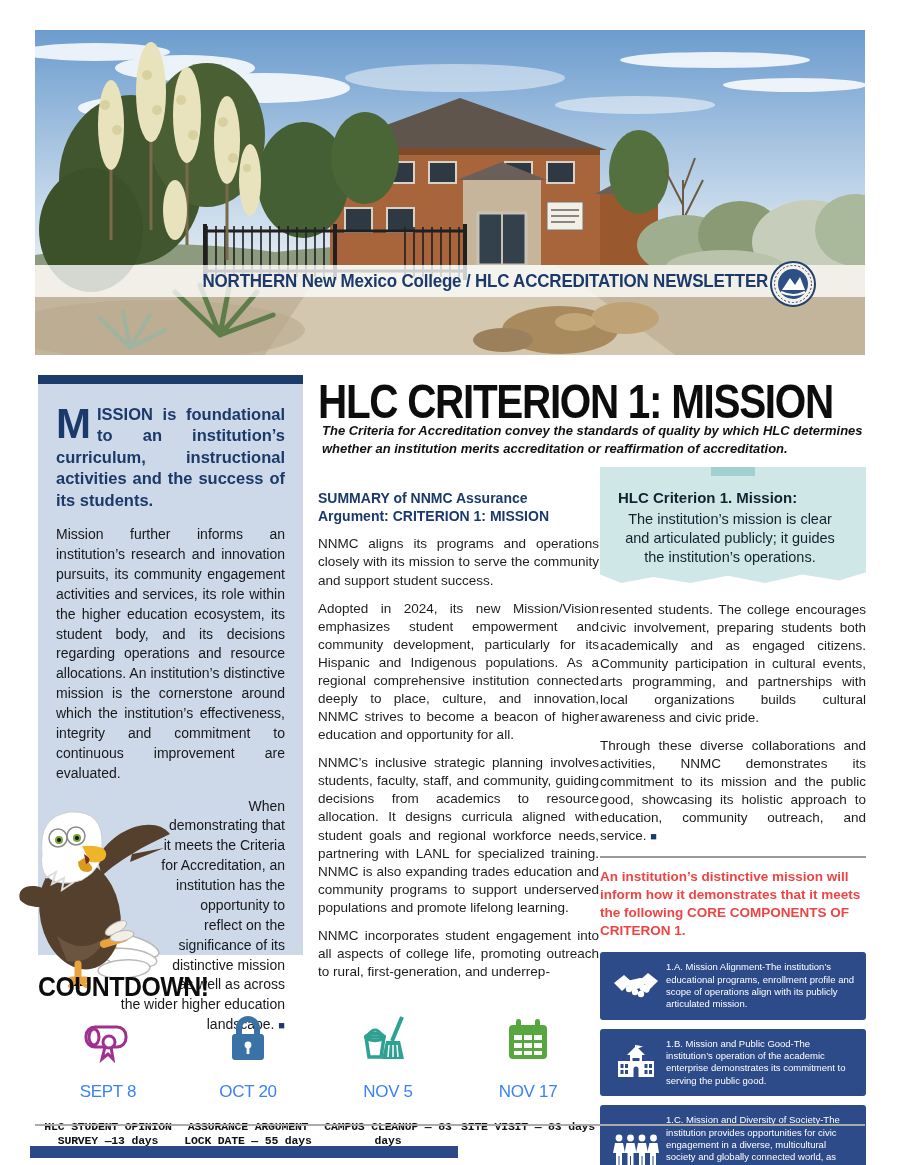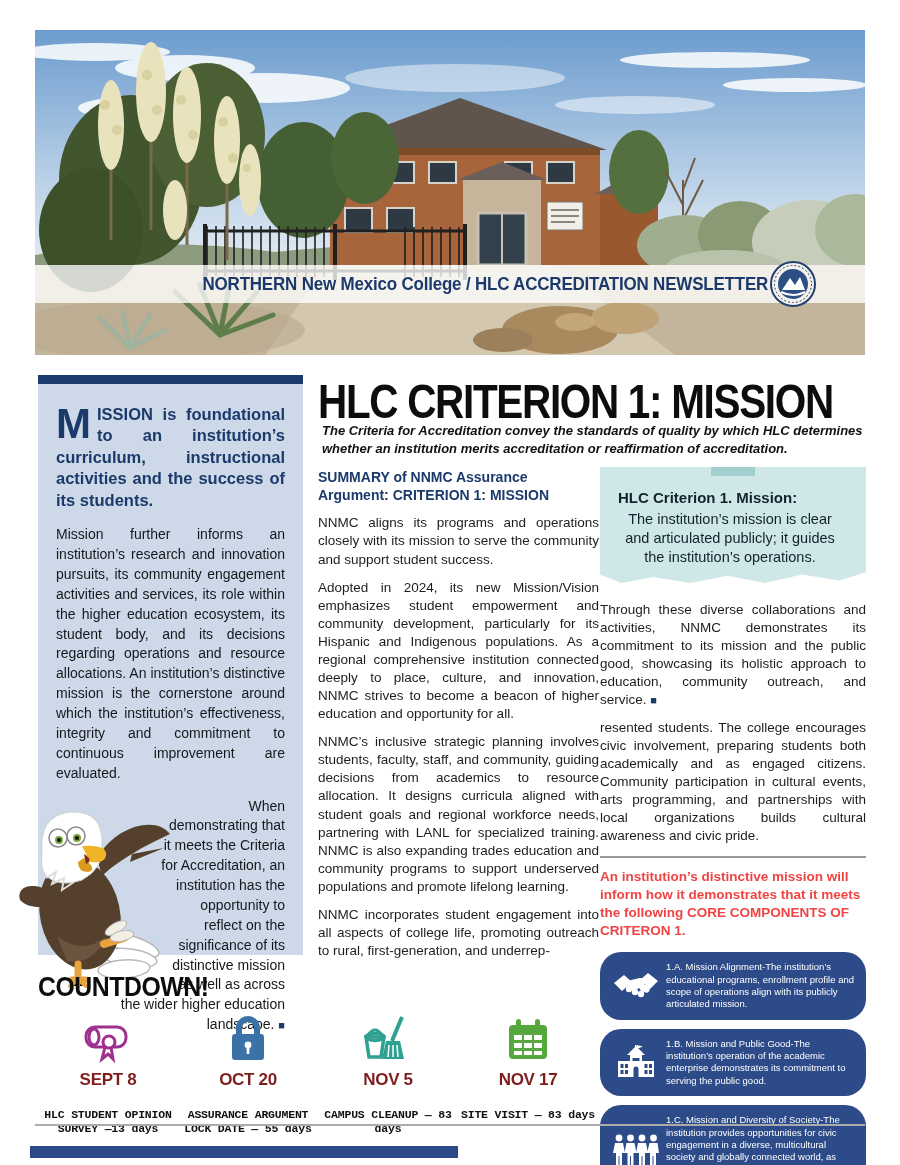--- a/index.html
+++ b/index.html
@@ -2,21 +2,21 @@
 <html><head>
 <meta charset="utf-8">
 <style>
   html,body{margin:0;padding:0;background:#ffffff;}
   .page{position:relative;width:900px;height:1165px;background:#fff;overflow:hidden;
         font-family:"Liberation Sans",sans-serif;color:#1d1d1e;}
 
   
   .photo{position:absolute;left:35px;top:30px;width:830px;height:325px;overflow:hidden;}
   .photo svg{display:block;}
-  .strip{position:absolute;left:0;top:235px;width:830px;height:38px;
+  .strip{position:absolute;left:0;top:235px;width:830px;height:32px;
          background:rgba(255,255,255,0.78);display:flex;align-items:center;justify-content:flex-end;}
   .strip-text{font-weight:700;font-size:17.5px;color:#1b3a6b;letter-spacing:-0.2px;
               padding-right:100px;white-space:nowrap;transform:scaleX(0.97);transform-origin:100% 50%;}
   .seal{position:absolute;right:48px;top:-5px;width:48px;height:48px;}
 
   
   .sidebar{position:absolute;left:38px;top:375px;width:265px;height:580px;
            background:#cdd9e8;border-top:9px solid #1c3c6e;box-sizing:border-box;
            padding:16px 18px 14px 18px;}
   .lead{margin:4px 0 14px 0;font-weight:700;color:#1b3a6b;font-size:16.5px;line-height:1.3;text-align:justify;}
@@ -28,47 +28,47 @@
   .eagle{position:absolute;left:-26px;top:412px;width:166px;height:196px;}
 
   
   .main-title{position:absolute;left:318px;top:372px;width:620px;
               font-weight:700;font-size:46px;letter-spacing:-1.5px;color:#0d0d0d;
               transform:scale(0.88,1.06);transform-origin:0 0;white-space:nowrap;}
   .subtitle{position:absolute;left:322px;top:422px;width:545px;
             font-style:italic;font-weight:700;font-size:13px;line-height:1.4;color:#111;}
 
   
-  .col-mid{position:absolute;left:318px;top:468px;width:281px;}
+  .col-mid{position:absolute;left:318px;top:489px;width:281px;}
   .col-mid h3{margin:0 0 10px 0;font-size:14px;line-height:1.3;color:#1b3a6b;font-weight:700;}
   .col-mid p,.col-right p.body{margin:0 0 10px 0;font-size:13.5px;line-height:1.34;
             text-align:justify;color:#1d1d1f;}
 
   
   .col-right{position:absolute;left:600px;top:467px;width:266px;}
   .teal-box{position:relative;background:#cfe7e6;padding:16px 24px 20px 18px;margin-bottom:14px;
             clip-path:polygon(0 0,100% 0,100% 88%,90% 95%,76% 90%,62% 97%,48% 91%,34% 97%,20% 92%,8% 97%,0 90%);}
   .teal-tab{position:absolute;left:50%;top:0;transform:translateX(-50%);width:44px;height:9px;background:#a2cfd0;}
   .teal-box h4{margin:6px 0 4px 0;font-size:15px;color:#10232e;font-weight:700;}
   .teal-box p{margin:0;font-size:14.5px;line-height:1.3;color:#10232e;font-weight:500;text-align:center;}
   .divider{height:2px;background:#9a9a9a;margin:4px 0 10px 0;}
   .core-intro{margin:0 0 12px 0;font-size:13.5px;line-height:1.35;font-weight:700;color:#ef4444;}
-  .core-box{display:flex;align-items:center;background:#2d4b89;border-radius:21px;
+  .core-box{display:flex;align-items:center;background:#2d4b89;border-radius:3px;
             padding:9px 12px 9px 6px;margin-bottom:9px;}
   .core-icon{flex:0 0 60px;display:flex;align-items:center;justify-content:center;}
   .core-box p{margin:0;font-size:9.5px;line-height:1.3;color:#fff;text-align:left;}
 
   
   .countdown{position:absolute;left:38px;top:972px;width:562px;}
   .cd-title{font-weight:700;font-size:27px;letter-spacing:-0.5px;color:#0d0d0d;
             transform:scaleX(0.92);transform-origin:0 0;}
   .cd-items{display:flex;margin-top:10px;}
   .cd-item{width:140px;text-align:center;}
   .cd-icon{height:50px;display:flex;align-items:flex-end;justify-content:center;}
-  .cd-date{font-weight:700;font-size:17px;color:#7f1d1d;margin-top:7px;letter-spacing:-0.3px;}
+  .cd-date{font-weight:400;font-size:17px;color:#3b82f6;margin-top:19px;letter-spacing:-0.3px;}
   .cd-cap{font-weight:700;font-size:11.5px;line-height:1.2;color:#111;margin-top:18px;letter-spacing:-0.2px;font-family:Liberation Mono, monospace;}
 
   .bottom-rule{position:absolute;left:35px;top:1124px;width:830px;height:2px;background:#ababab;}
   .bottom-bar{position:absolute;left:30px;top:1146px;width:428px;height:12px;background:#2c4a87;}
 </style>
 </head>
 <body>
 
 <div class="page">
 
@@ -259,22 +259,22 @@
     <p>NNMC’s inclusive strategic planning involves students, faculty, staff, and community, guiding decisions from academics to resource allocation. It designs curricula aligned with student goals and regional workforce needs, partnering with LANL for specialized training. NNMC is also expanding trades education and community programs to support underserved populations and promote lifelong learning.</p>
     <p>NNMC incorporates student engagement into all aspects of college life, promoting outreach to rural, first-generation, and underrep-</p>
   </div>
 
   <div class="col-right">
     <div class="teal-box">
       <div class="teal-tab"></div>
       <h4>HLC Criterion 1. Mission:</h4>
       <p>The institution’s mission is clear and articulated publicly; it guides the institution’s operations.</p>
     </div>
+    <p class="body">resented students. The college encourages civic involvement, preparing students both academically and as engaged citizens. Community participation in cultural events, arts programming, and partnerships with local organizations builds cultural awareness and civic pride.</p>
     <p class="body"><span>Through these diverse collaborations and activities, NNMC demonstrates its commitment to its mission and the public good, showcasing its holistic approach to education, community outreach, and service.</span> <span class="endmark">■</span></p>
-    <p class="body">resented students. The college encourages civic involvement, preparing students both academically and as engaged citizens. Community participation in cultural events, arts programming, and partnerships with local organizations builds cultural awareness and civic pride.</p>
     <div class="divider"></div>
     <p class="core-intro">An institution’s distinctive mission will inform how it demonstrates that it meets the following CORE COMPONENTS OF CRITERON 1.</p>
 
     <div class="core-box">
       <div class="core-icon">
         <svg width="44" height="30" viewBox="0 0 44 30" fill="#ffffff">
           <polygon points="0,12 10,4 18,11 8,20"></polygon>
           <polygon points="44,10 34,2 26,9 36,18"></polygon>
           <rect x="14" y="8" width="16" height="10" rx="3" transform="rotate(-12 22 13)"></rect>
           <circle cx="15" cy="18" r="3.2"></circle>

